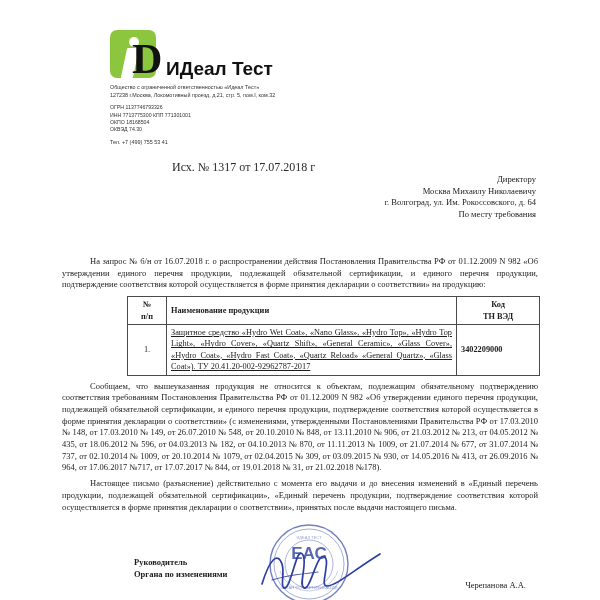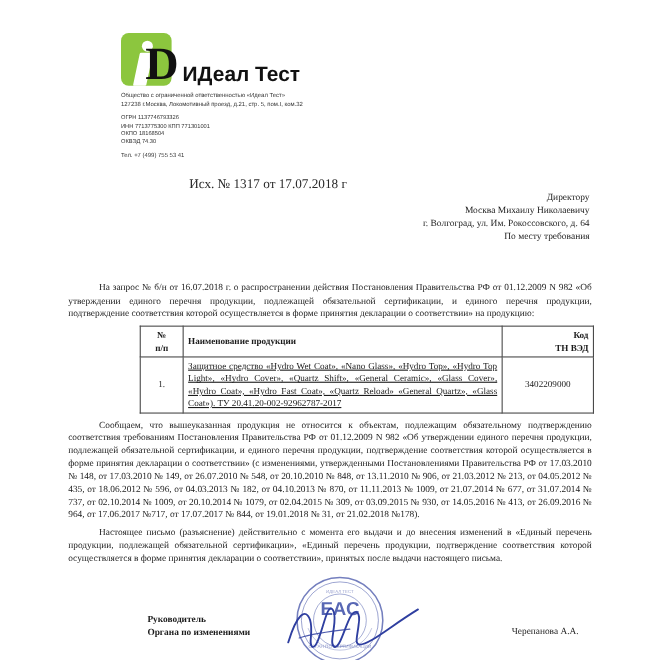--- a/index.html
+++ b/index.html
@@ -161,45 +161,45 @@
   table.product-table th {
     border: 1px solid #4a4a4a;
     font-size: 8.3px;
     line-height: 11.4px;
     color: #1c1c1c;
     padding: 2px 4px;
     vertical-align: middle;
   }
   th.col-num { width: 30px; text-align: center; font-weight: bold; }
   th.col-name { text-align: left; font-weight: bold; }
-  th.col-code { width: 74px; text-align: right; font-weight: bold; }
+  th.col-code { width: 74px; text-align: center; font-weight: bold; }
   td.cell-num { text-align: center; vertical-align: middle; }
   td.cell-name { text-align: justify; vertical-align: top; padding: 3px 5px; text-decoration: underline; }
-  td.cell-code { text-align: center; vertical-align: top; padding-top: 3px; }
+  td.cell-code { vertical-align: top; padding-top: 3px; font-weight: bold; }
 
   
   .signature-block {
     position: absolute;
     left: 62px;
     top: 556px;
     width: 476px;
   }
   .sig-role {
     position: absolute;
     left: 72px;
     top: 0;
     font-size: 8.5px;
     line-height: 12px;
     color: #1c1c1c;
     font-weight: bold;
   }
   .sig-name {
     position: absolute;
     right: 12px;
-    top: 12px;
+    top: 24px;
     font-size: 8.5px;
     color: #1c1c1c;
   }
 
   
   .stamp {
     position: absolute;
     left: 268px;
     top: 523px;
     width: 82px;

